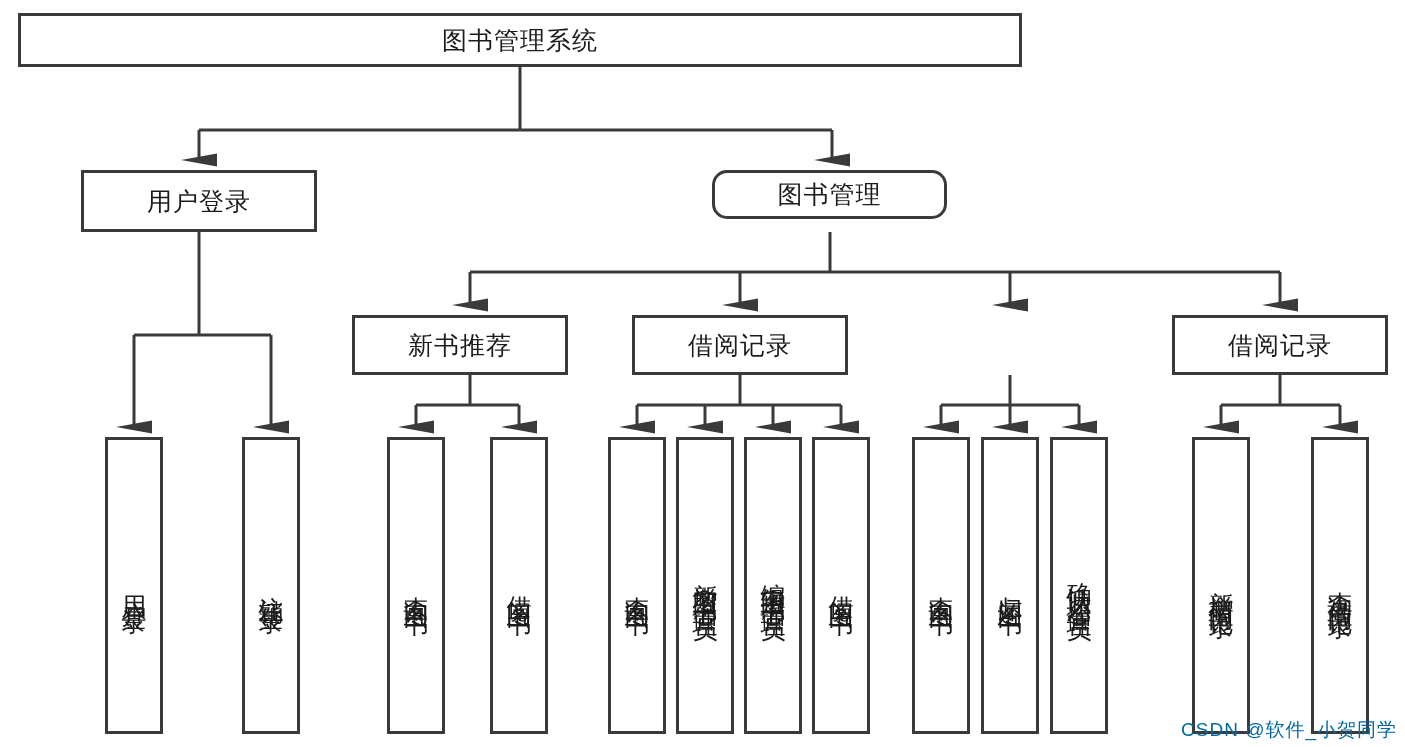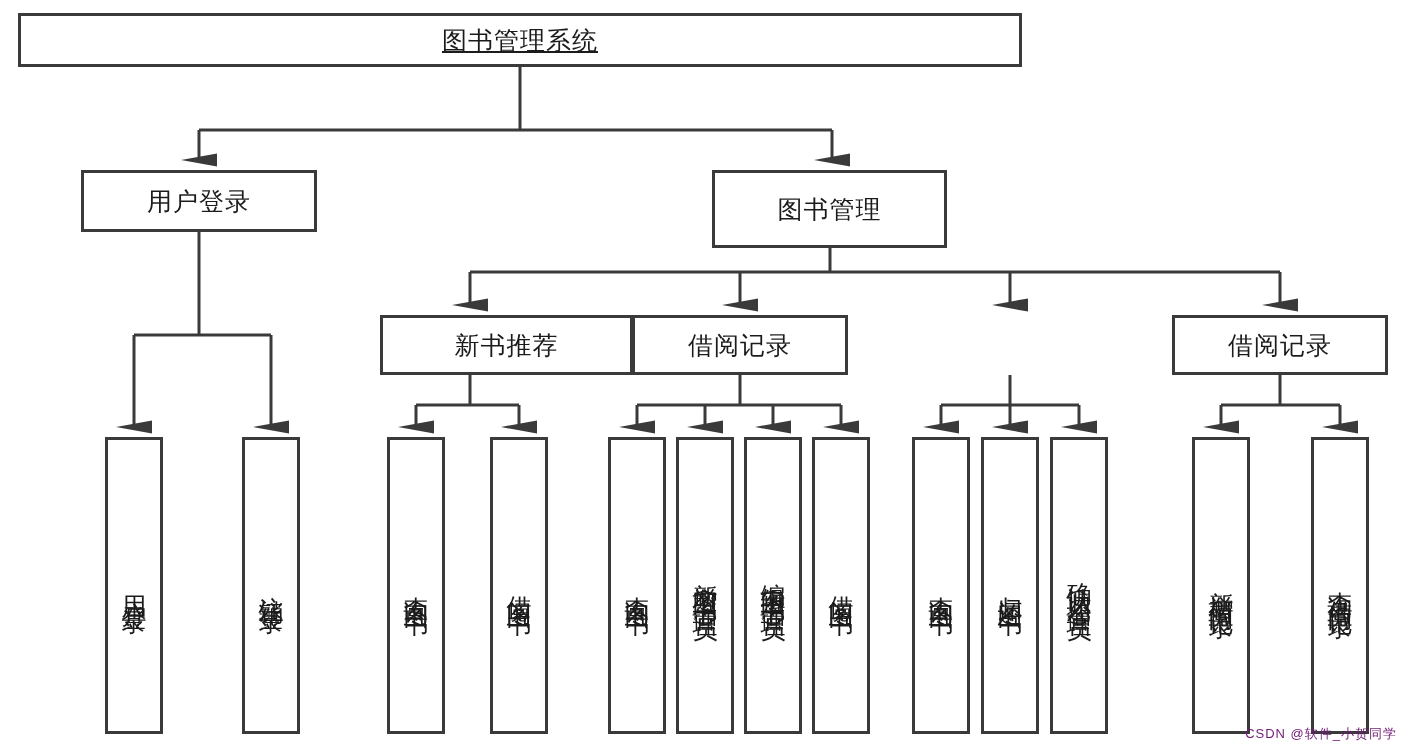--- a/index.html
+++ b/index.html
@@ -54,22 +54,22 @@
     display: block;
   }
   .htext {
     display: block;
     white-space: nowrap;
   }
   #watermark {
     position: absolute;
     right: 8px;
     bottom: 4px;
-    font-size: 13px;
-    color: #701a75;
+    font-size: 19px;
+    color: #0369a1;
     letter-spacing: 1px;
     white-space: nowrap;
   }
 </style>
 </head>
 <body>
 
 <div id="canvas">
 
   <svg id="edges" viewBox="0 0 1405 747" xmlns="http://www.w3.org/2000/svg">
@@ -115,33 +115,33 @@
       <path d="M1010,405 L1010,427" marker-end="url(#arrow)"></path>
       <path d="M1079,405 L1079,427" marker-end="url(#arrow)"></path>
 
       <path d="M1280,375 L1280,405"></path>
       <path d="M1221,405 L1340,405"></path>
       <path d="M1221,405 L1221,427" marker-end="url(#arrow)"></path>
       <path d="M1340,405 L1340,427" marker-end="url(#arrow)"></path>
     </g>
   </svg>
 
-  <div class="node horiz" style="left:18px; top:13px; width:1004px; height:54px;text-decoration:underline;">
+  <div class="node horiz" style="left:18px; top:13px; width:1004px; height:54px;">
     <span class="htext">图书管理系统</span>
   </div>
 
   <div class="node horiz" style="left:81px; top:170px; width:236px; height:62px;">
     <span class="htext">用户登录</span>
   </div>
 
-  <div class="node horiz" style="left:712px; top:170px; width:235px; height:78px;">
+  <div class="node horiz" style="left:712px; top:170px; width:235px; height:49px;border-radius:15px;">
     <span class="htext">图书管理</span>
   </div>
 
-  <div class="node horiz" style="left:380px; top:315px; width:253px; height:60px;justify-content:center;">
+  <div class="node horiz" style="left:352px; top:315px; width:216px; height:60px;justify-content:center;">
     <span class="htext">新书推荐</span>
   </div>
 
   <div class="node horiz" style="left:632px; top:315px; width:216px; height:60px;">
     <span class="htext">借阅记录</span>
   </div>
 
 
   <div class="node horiz" style="left:1172px; top:315px; width:216px; height:60px;">
     <span class="htext">借阅记录</span>

